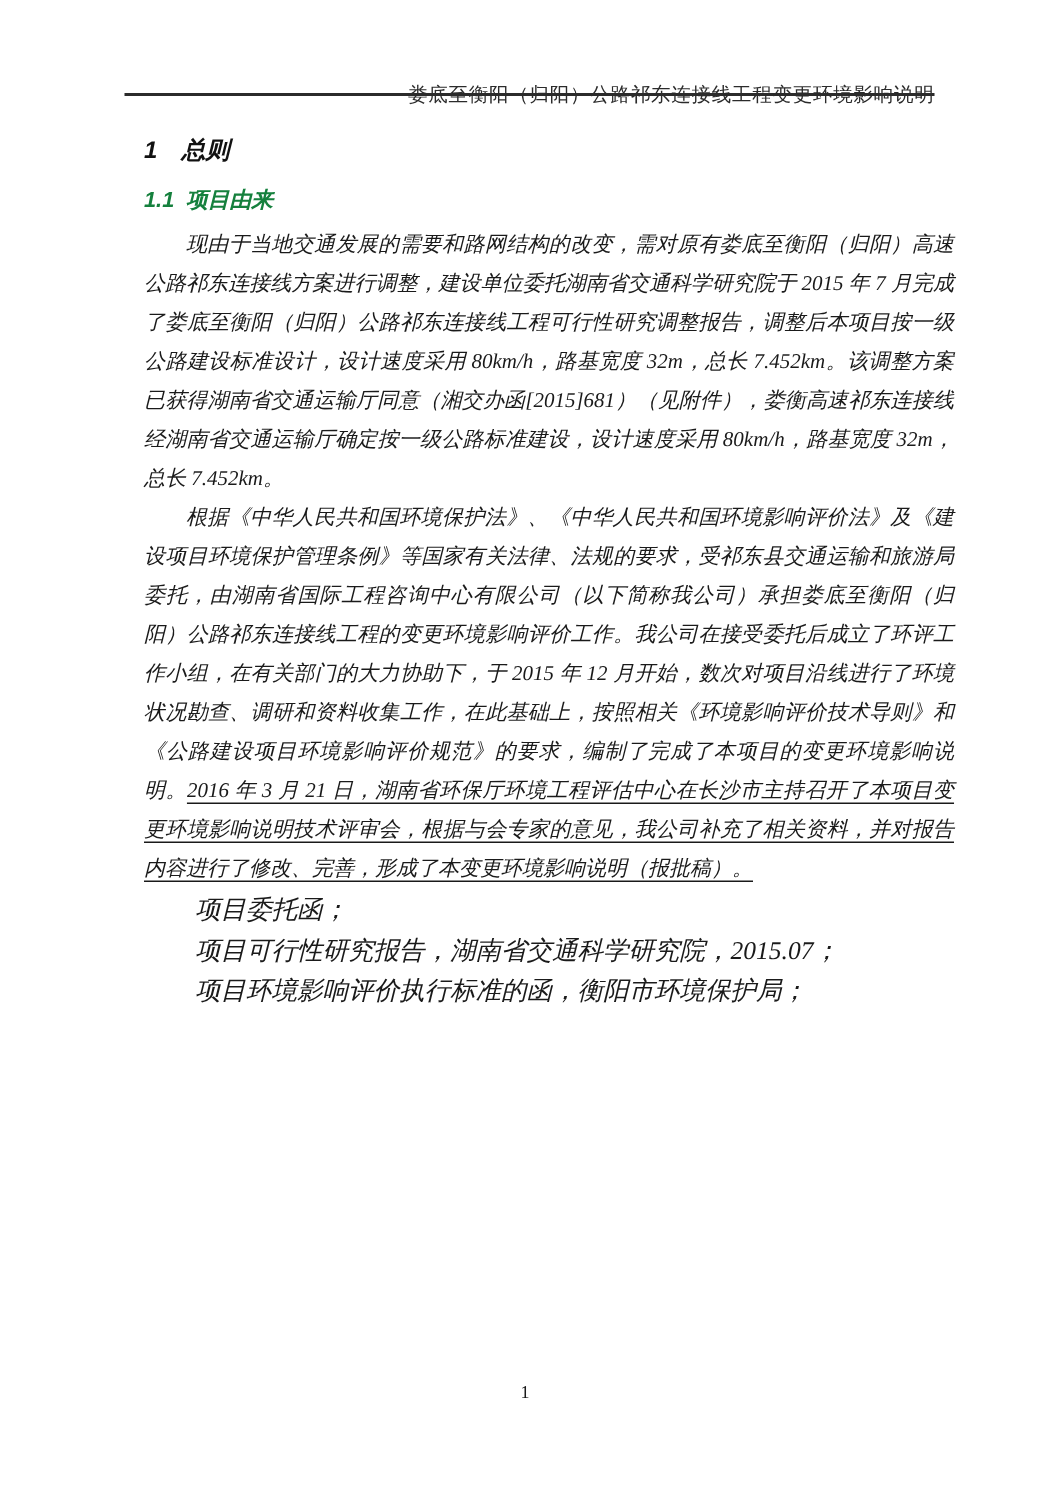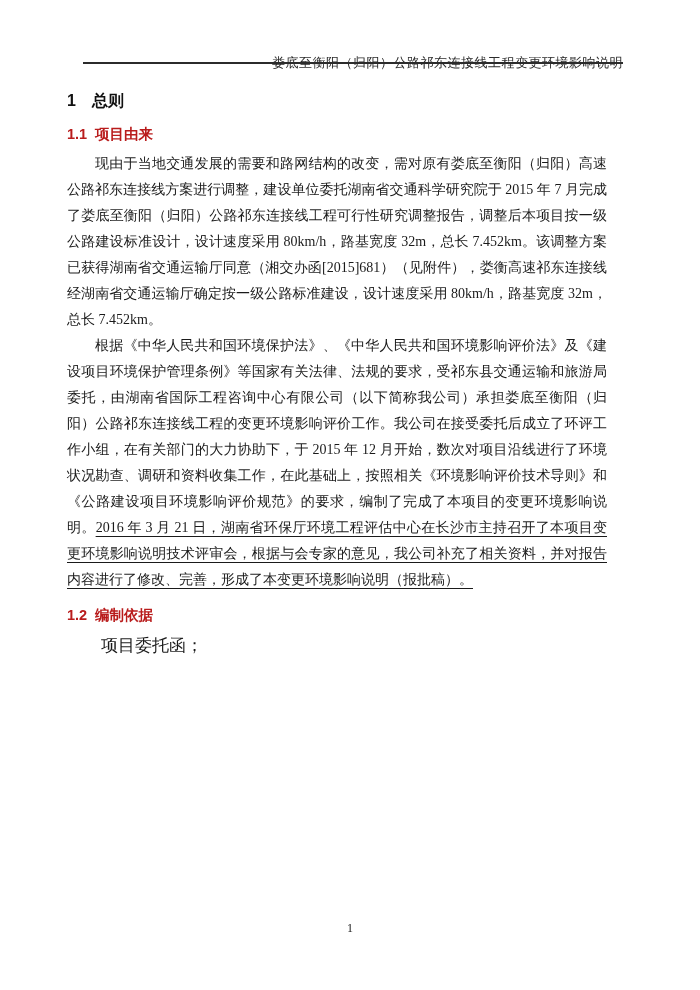--- a/index.html
+++ b/index.html
@@ -26,39 +26,40 @@
     position: absolute;
     top: 62px;
     left: 83px;
     width: 540px;
     height: 2px;
     background: #2b2b2b;
   }
   .content {
     position: absolute;
     top: 88px;
-    left: 67px;
+    left: 96px;
     width: 540px;
+    font-style: italic;
   }
   .h1 {
     margin: 0 0 7px 0;
     font-family: "Liberation Sans", "DejaVu Sans", sans-serif;
     font-weight: 700;
     font-size: 16px;
     line-height: 26px;
     color: #111;
   }
   .h1 .hnum { display: inline-block; min-width: 25px; }
   .h2 {
     margin: 4px 0 4px 0;
     font-family: "Liberation Sans", "DejaVu Sans", sans-serif;
     font-weight: 700;
     font-size: 14.5px;
     line-height: 26px;
-    color: #b91c1c;
+    color: #15803d;
   }
   .h2 .hnum { display: inline-block; min-width: 28px; }
   .h2-lower { margin-top: 9px; }
   .para {
     margin: 0;
     font-size: 14px;
     line-height: 26px;
     text-align: justify;
     text-indent: 2em;
     word-break: break-all;
@@ -96,21 +97,20 @@
     <span class="hnum">1</span><span>总则</span>
   </div>
 
   <div class="h2">
     <span class="hnum">1.1</span><span>项目由来</span>
   </div>
 
   <p class="para">现由于当地交通发展的需要和路网结构的改变，需对原有娄底至衡阳（归阳）高速公路祁东连接线方案进行调整，建设单位委托湖南省交通科学研究院于 2015 年 7 月完成了娄底至衡阳（归阳）公路祁东连接线工程可行性研究调整报告，调整后本项目按一级公路建设标准设计，设计速度采用 80km/h，路基宽度 32m，总长 7.452km。该调整方案已获得湖南省交通运输厅同意（湘交办函[2015]681）（见附件），娄衡高速祁东连接线经湖南省交通运输厅确定按一级公路标准建设，设计速度采用 80km/h，路基宽度 32m，总长 7.452km。</p>
   <p class="para"><span>根据《中华人民共和国环境保护法》、《中华人民共和国环境影响评价法》及《建设项目环境保护管理条例》等国家有关法律、法规的要求，受祁东县交通运输和旅游局委托，由湖南省国际工程咨询中心有限公司（以下简称我公司）承担娄底至衡阳（归阳）公路祁东连接线工程的变更环境影响评价工作。我公司在接受委托后成立了环评工作小组，在有关部门的大力协助下，于 2015 年 12 月开始，数次对项目沿线进行了环境状况勘查、调研和资料收集工作，在此基础上，按照相关《环境影响评价技术导则》和《公路建设项目环境影响评价规范》的要求，编制了完成了本项目的变更环境影响说明。</span><u>2016 年 3 月 21 日，湖南省环保厅环境工程评估中心在长沙市主持召开了本项目变更环境影响说明技术评审会，根据与会专家的意见，我公司补充了相关资料，并对报告内容进行了修改、完善，形成了本变更环境影响说明（报批稿）。</u></p>
 
-  <div class="h2 h2-lower">
-    <span class="hnum">1.2</span><span>编制依据</span>
-  </div>
 
   <p class="list-line">项目委托函；</p>
+  <p class="list-line">项目可行性研究报告，湖南省交通科学研究院，2015.07；</p>
+  <p class="list-line">项目环境影响评价执行标准的函，衡阳市环境保护局；</p>
 
 </div>
 
 <div class="page-num">1</div>
 
 </body></html>

